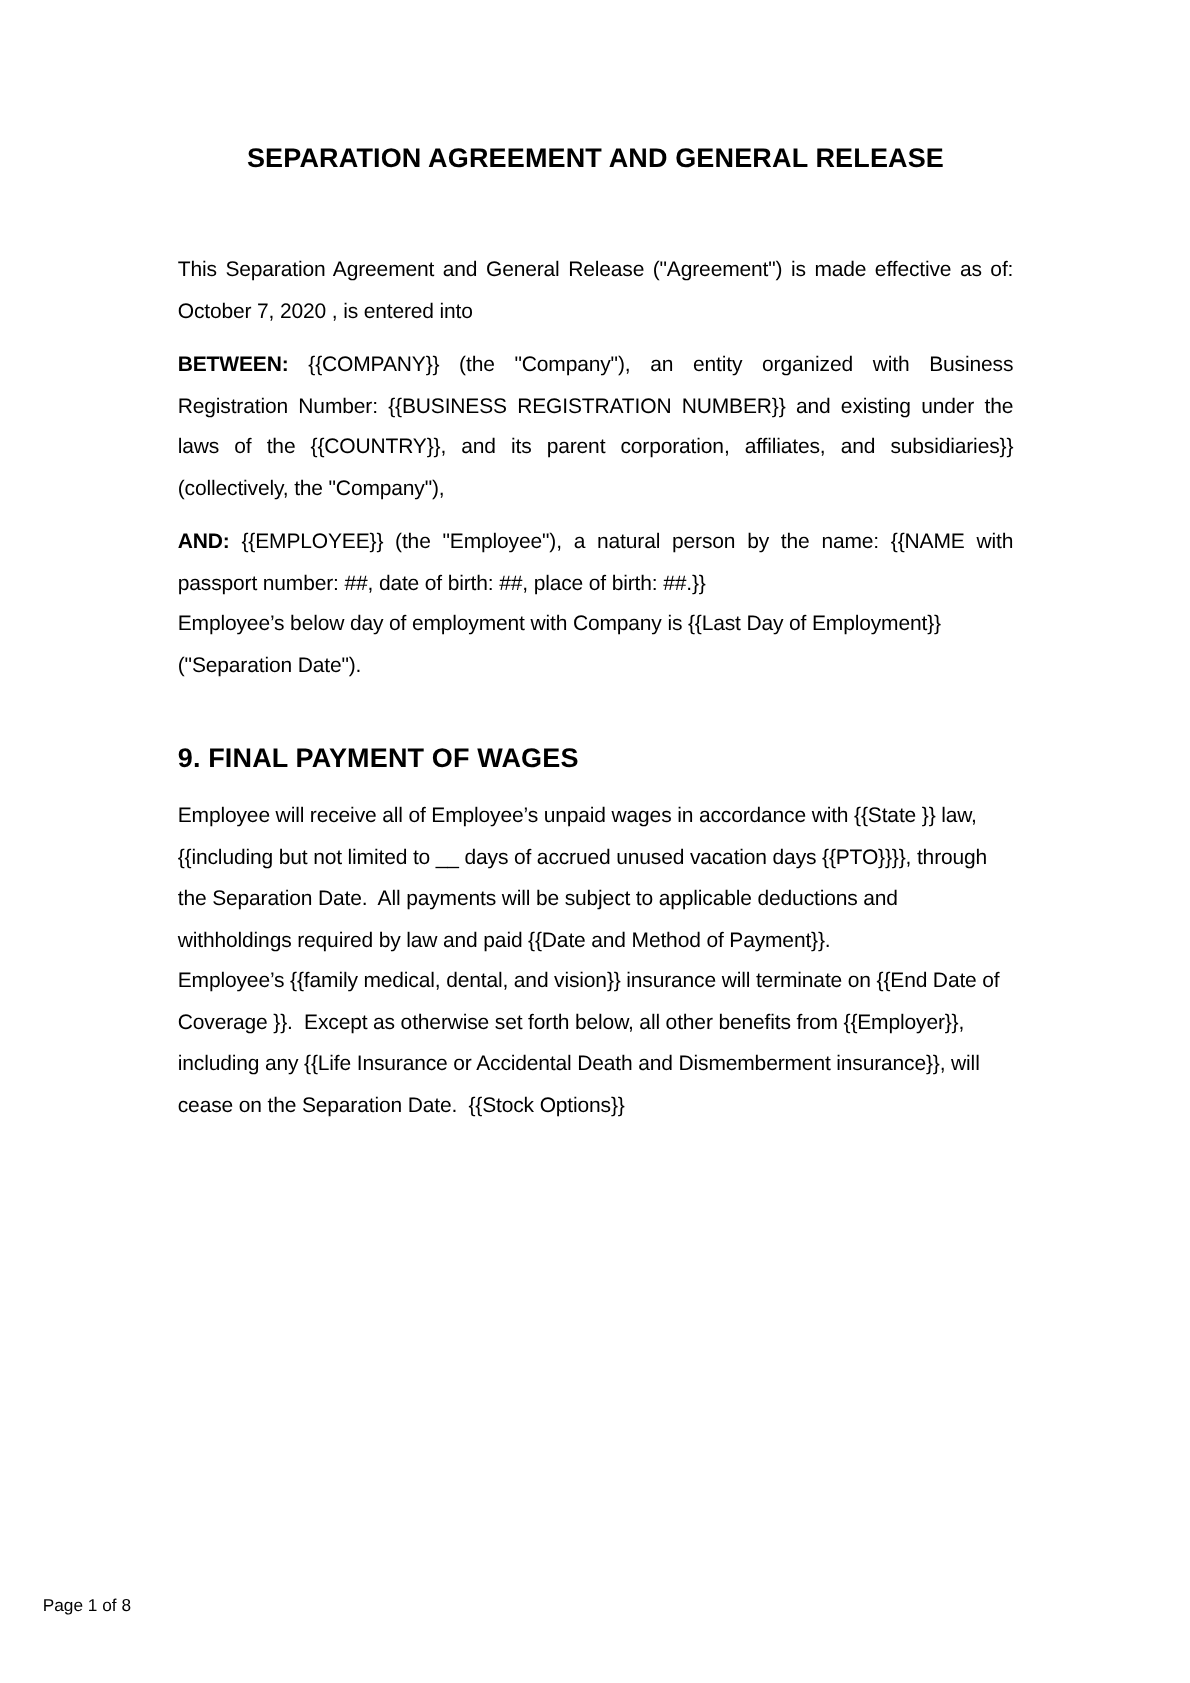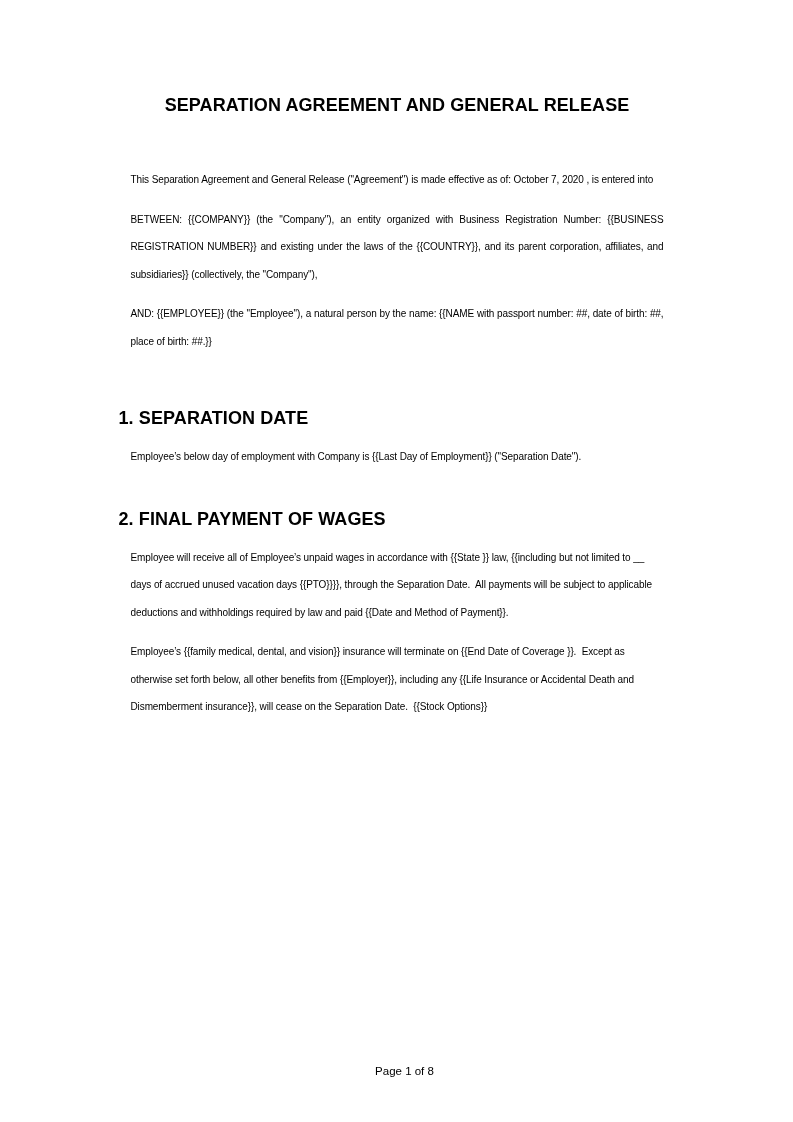--- a/index.html
+++ b/index.html
@@ -17,72 +17,70 @@
   }
   .doc-title {
     margin: 0 0 50px 0;
     font-size: 18px;
     font-weight: bold;
     line-height: 22px;
     text-align: center;
     letter-spacing: 0.1px;
   }
   .para {
-    margin: 12px;
-    font-size: 10px;
+    margin: 0;
+    font-size: 14px;
     line-height: 27.5px;
     letter-spacing: -0.1px;
     white-space: pre-wrap;
   }
   .just { text-align: justify; }
   .mb8 { margin-bottom: 8px; }
   .mt38 { margin-top: 38px; }
   .sec-heading {
     margin: 0 0 14px 0;
     font-size: 18px;
     font-weight: bold;
     line-height: 22px;
     letter-spacing: 0.1px;
   }
   .mt52 { margin-top: 52px; }
   .mt37 { margin-top: 37px; }
   .mt47 { margin-top: 47px; }
-  .bold-lead { font-weight: normal; }
+  .bold-lead { font-weight: bold; }
   .page-footer {
     position: absolute;
-    left: 16px;
+    left: 4px;
     right: 0;
     bottom: 44px;
-    text-align: center;
     font-size: 11.5px;
     line-height: 13px;
     color: #000000;
   }
 </style>
 </head>
 <body>
 
 <div class="page">
 
   <h1 class="doc-title">SEPARATION AGREEMENT AND GENERAL RELEASE</h1>
 
   <p class="para just mb8">This Separation Agreement and General Release ("Agreement") is made effective as of: October 7, 2020 , is entered into</p>
 
   <p class="para just mb8"><strong class="bold-lead">BETWEEN:</strong><span> {{COMPANY}} (the "Company"), an entity organized with Business Registration Number: {{BUSINESS REGISTRATION NUMBER}} and existing under the laws of the {{COUNTRY}}, and its parent corporation, affiliates, and subsidiaries}} (collectively, the "Company"),</span></p>
 
   <p class="para just"><strong class="bold-lead">AND:</strong><span> {{EMPLOYEE}} (the "Employee"), a natural person by the name: {{NAME with passport number: ##, date of birth: ##, place of birth: ##.}}</span></p>
 
 
   <section>
-    <h2 class="sec-heading mt52">1. SEPARATION DATE</h2>
     <p class="para">Employee’s below day of employment with Company is {{Last Day of Employment}} ("Separation Date").</p>
   </section>
 
   <section>
-    <h2 class="sec-heading mt37">2. FINAL PAYMENT OF WAGES</h2>
+    <h2 class="sec-heading mt37">9. FINAL PAYMENT OF WAGES</h2>
     <p class="para">Employee will receive all of Employee’s unpaid wages in accordance with {{State }} law, {{including but not limited to __ days of accrued unused vacation days {{PTO}}}}, through the Separation Date.  All payments will be subject to applicable deductions and withholdings required by law and paid {{Date and Method of Payment}}.</p>
   </section>
 
   <section>
     <p class="para">Employee’s {{family medical, dental, and vision}} insurance will terminate on {{End Date of Coverage }}.  Except as otherwise set forth below, all other benefits from {{Employer}}, including any {{Life Insurance or Accidental Death and Dismemberment insurance}}, will cease on the Separation Date.  {{Stock Options}}</p>
   </section>
 
   <div class="page-footer">Page 1 of 8</div>
 
 </div>

